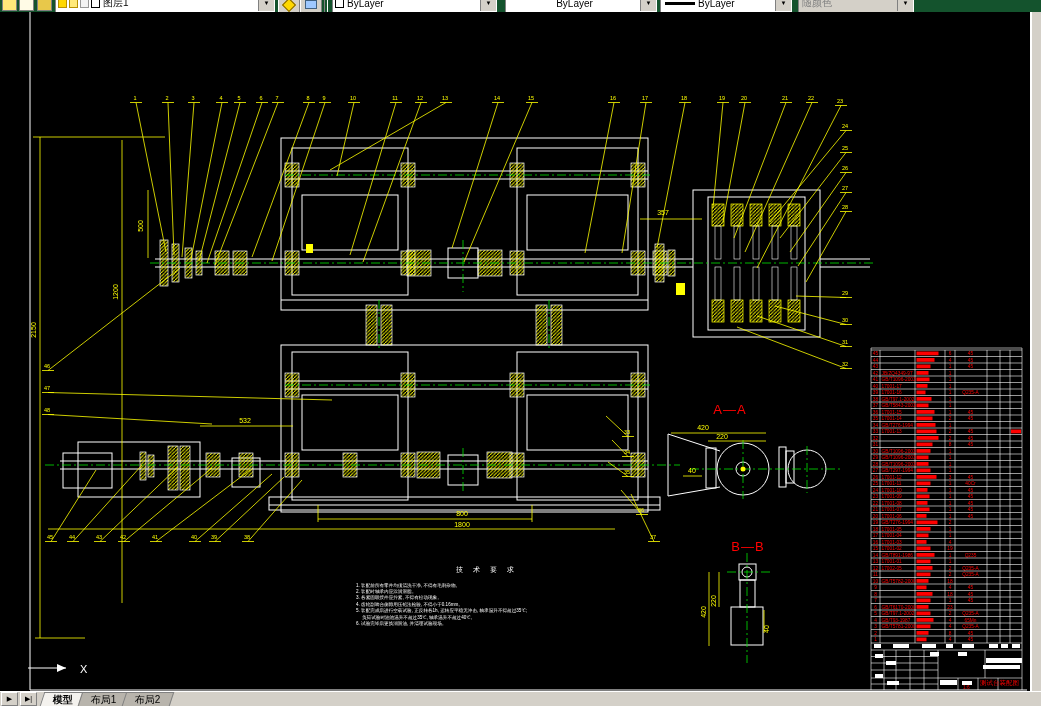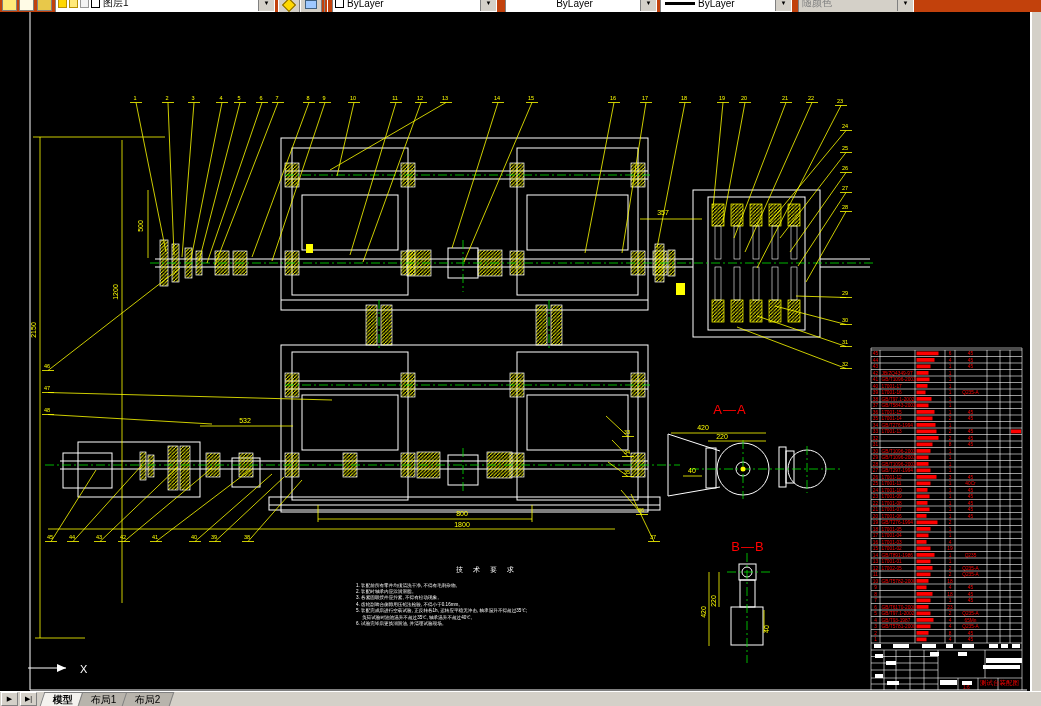--- a/index.html
+++ b/index.html
@@ -1,19 +1,19 @@
 <!DOCTYPE html>
 <html><head>
 <meta charset="utf-8">
 <style>
   html,body{margin:0;padding:0;background:#6b6b6b;}
   .window{position:relative;width:1041px;height:706px;background:#d4d0c8;overflow:hidden;
           font-family:"Liberation Sans",sans-serif;}
   
-  .toolbar{position:absolute;top:0;left:0;width:100%;height:12px;background:#c2410c;overflow:hidden;}
+  .toolbar{position:absolute;top:0;left:0;width:100%;height:12px;background:#14532d;overflow:hidden;}
   .ticon{position:absolute;top:-4px;width:13px;height:13px;border:1px solid #808080;background:#ffe97a;}
   .ticon.t2{background:#fffbe6;}
   .ticon.t3{background:#e8c84a;}
   .combo{position:absolute;top:-7px;height:18px;background:#fff;border:1px solid;
          border-color:#808080 #fff #fff #808080;display:flex;align-items:center;font-size:10px;color:#000;}
   .combo .val{flex:1;padding-left:3px;white-space:nowrap;overflow:hidden;}
   .combo .dd{width:15px;height:16px;background:#d4d0c8;border-left:1px solid #808080;display:flex;
              align-items:center;justify-content:center;font-size:6px;color:#000;}
   .combo.disabled{background:#d4d0c8;color:#808080;}
   .mini{display:inline-block;width:7px;height:7px;margin-left:2px;border:1px solid #999;}

